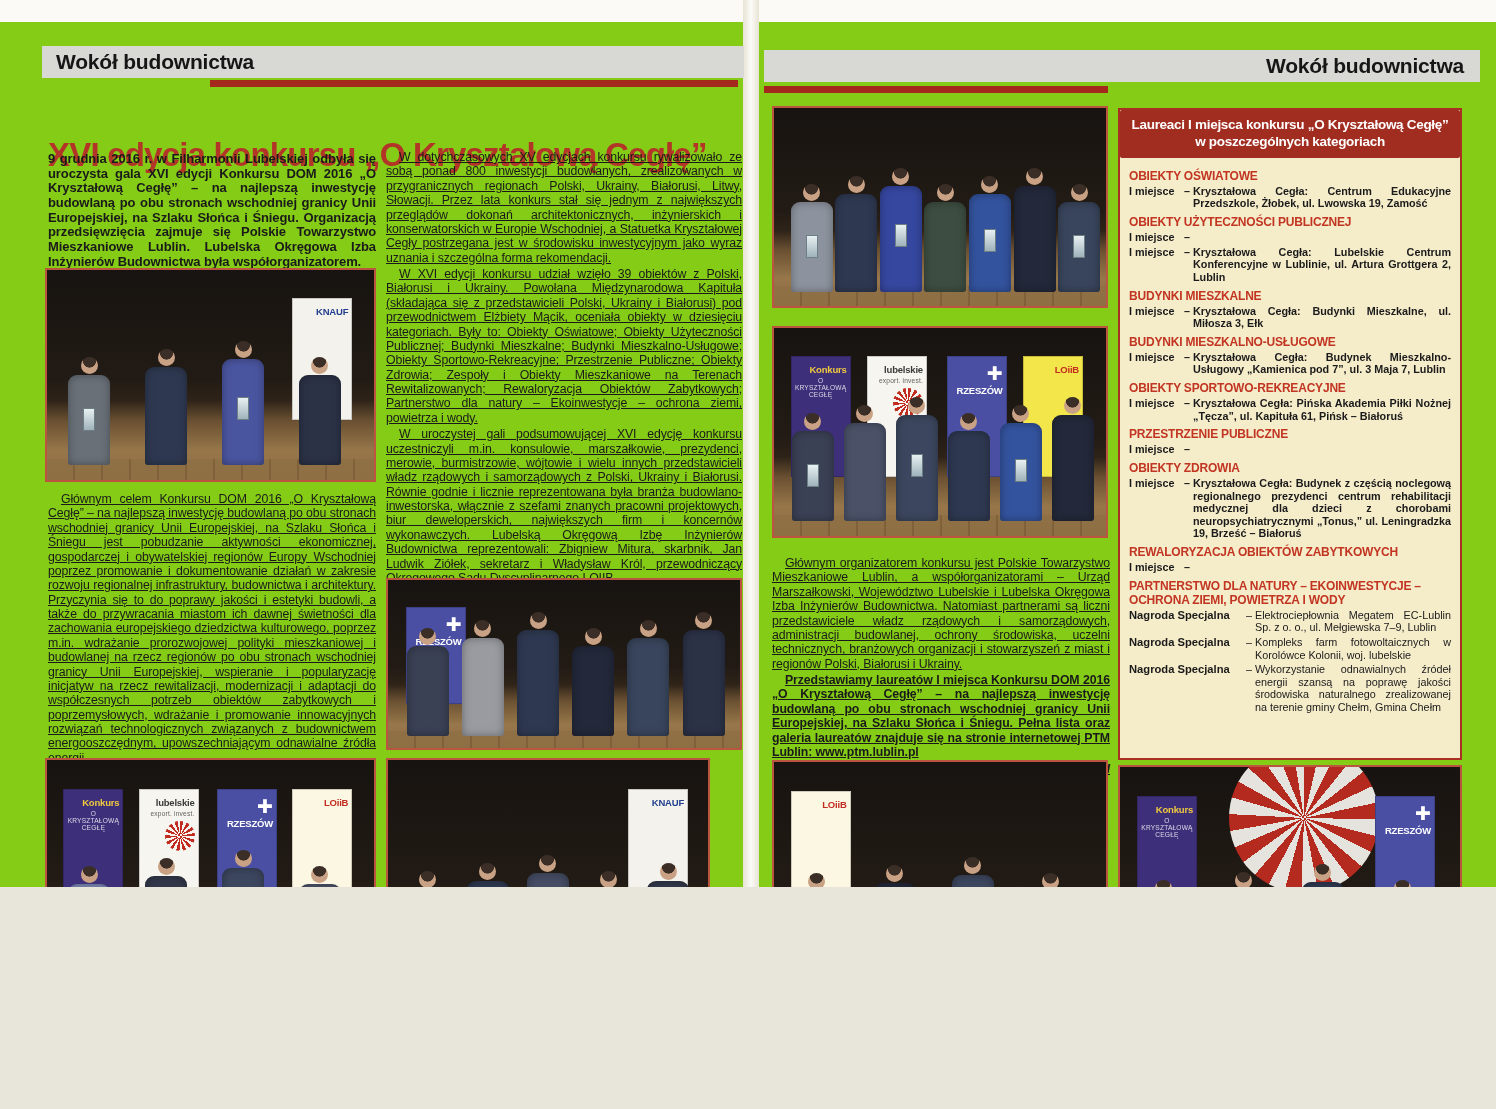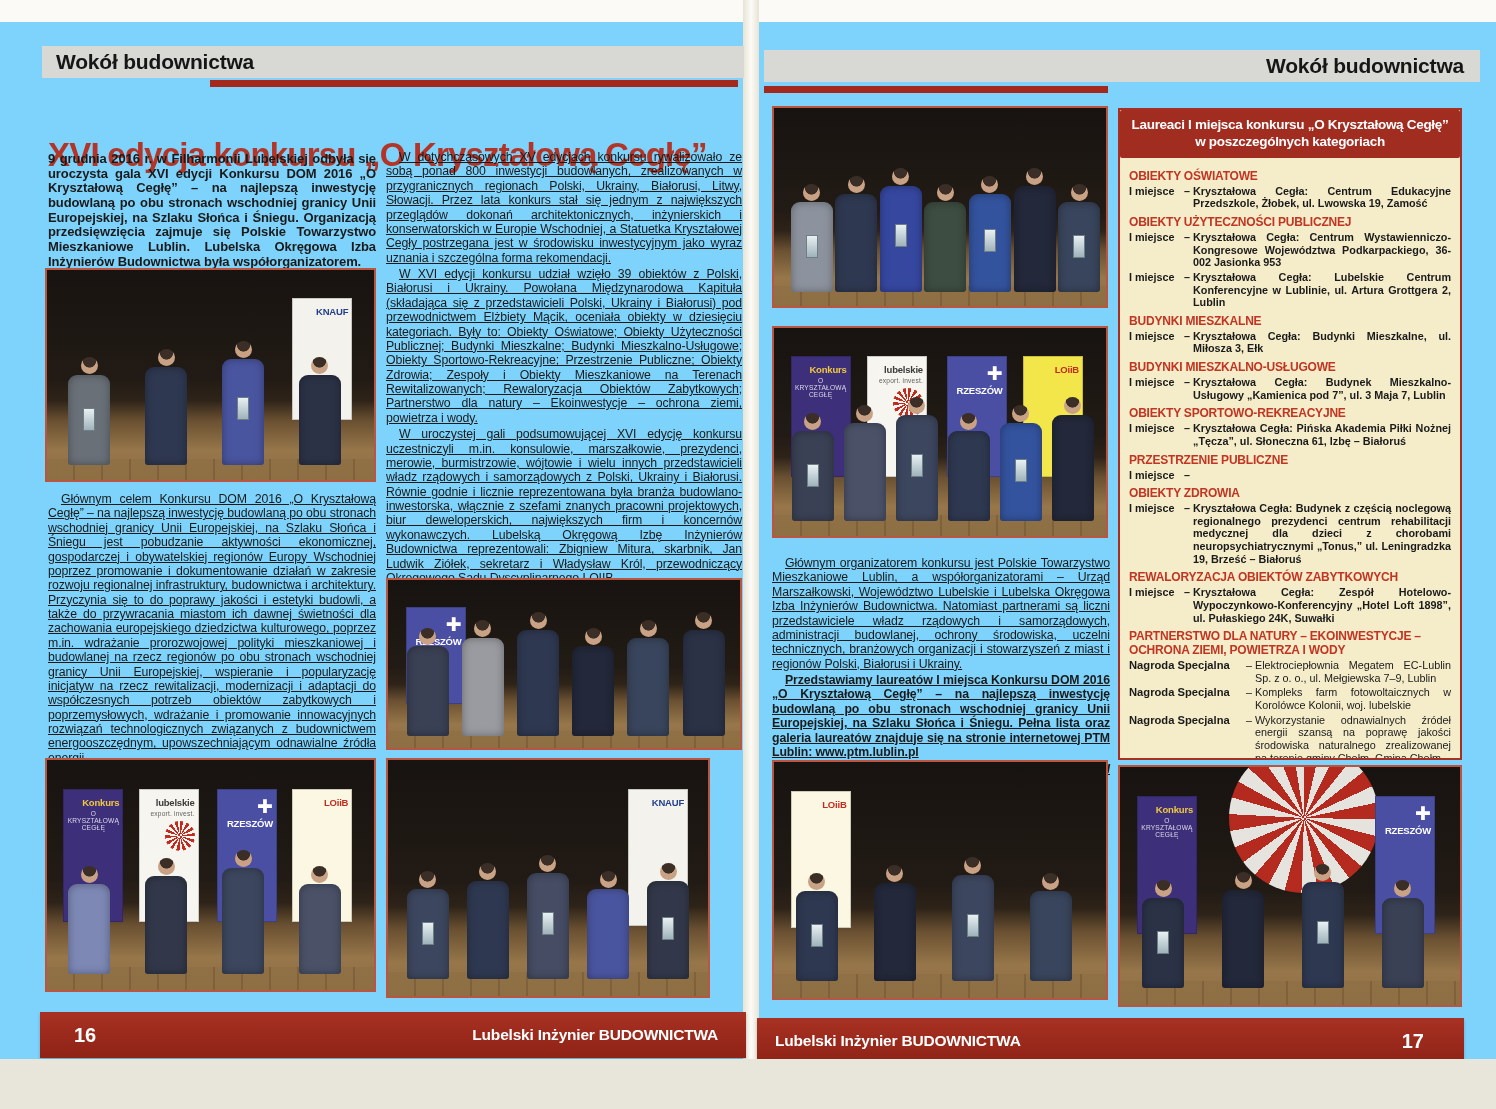--- a/index.html
+++ b/index.html
@@ -1,17 +1,17 @@
 <!DOCTYPE html>
 <html lang="pl"><head>
 <meta charset="utf-8">
 <style>
   html,body{margin:0;padding:0;}
   body{background:#e8e5da;font-family:"Liberation Sans",sans-serif;color:#1a1a1a;}
-  #spread{position:relative;width:1496px;height:1059px;background:#7dd3fc;overflow:hidden;margin:0 auto;}
+  #spread{position:relative;width:1496px;height:887px;background:#84cc16;overflow:hidden;margin:0 auto;}
   .strip-top{position:absolute;left:0;top:0;width:1496px;height:22px;background:#fbfaf6;}
   .strip-bottom{position:absolute;left:0;top:1072px;width:1496px;height:37px;background:#faf9f4;}
   .gutter{position:absolute;left:743px;top:0;width:16px;height:1109px;background:linear-gradient(90deg,#e7e3d4,#fcfbf7,#e7e3d4);}
 
   
   .graybar{position:absolute;height:32px;background:#d8d8d5;display:flex;align-items:center;font-weight:bold;font-size:21px;color:#161616;letter-spacing:-0.2px;}
   .redline{position:absolute;height:7px;background:#a5281c;}
 
   .headline{position:absolute;color:#b23527;font-weight:bold;font-size:33px;letter-spacing:-0.8px;white-space:nowrap;margin-top:40px;}
 
@@ -355,21 +355,20 @@
               <span class="lbl">I miejsce</span>
               <span class="dash">–</span>
               <span class="txt">Kryształowa Cegła: Centrum Edukacyjne Przedszkole, Żłobek, ul. Lwowska 19, Zamość</span>
             </div>
           </div>
           <div class="cat">
             <div class="cat-name">OBIEKTY UŻYTECZNOŚCI PUBLICZNEJ</div>
             <div class="entry e-miejsce">
               <span class="lbl">I miejsce</span>
               <span class="dash">–</span>
-              <span class="txt">Kryształowa Cegła: Centrum Wystawienniczo-Kongresowe Województwa Podkarpackiego, 36-002 Jasionka 953</span>
             </div>
             <div class="entry e-miejsce">
               <span class="lbl">I miejsce</span>
               <span class="dash">–</span>
               <span class="txt">Kryształowa Cegła: Lubelskie Centrum Konferencyjne w Lublinie, ul. Artura Grottgera 2, Lublin</span>
             </div>
           </div>
           <div class="cat">
             <div class="cat-name">BUDYNKI MIESZKALNE</div>
             <div class="entry e-miejsce">
@@ -384,21 +383,21 @@
               <span class="lbl">I miejsce</span>
               <span class="dash">–</span>
               <span class="txt">Kryształowa Cegła: Budynek Mieszkalno-Usługowy „Kamienica pod 7”, ul. 3 Maja 7, Lublin</span>
             </div>
           </div>
           <div class="cat">
             <div class="cat-name">OBIEKTY SPORTOWO-REKREACYJNE</div>
             <div class="entry e-miejsce">
               <span class="lbl">I miejsce</span>
               <span class="dash">–</span>
-              <span class="txt">Kryształowa Cegła: Pińska Akademia Piłki Nożnej „Tęcza”, ul. Słoneczna 61, Izbę – Białoruś</span>
+              <span class="txt">Kryształowa Cegła: Pińska Akademia Piłki Nożnej „Tęcza”, ul. Kapituła 61, Pińsk – Białoruś</span>
             </div>
           </div>
           <div class="cat">
             <div class="cat-name">PRZESTRZENIE PUBLICZNE</div>
             <div class="entry e-miejsce">
               <span class="lbl">I miejsce</span>
               <span class="dash">–</span>
             </div>
           </div>
           <div class="cat">
@@ -407,21 +406,20 @@
               <span class="lbl">I miejsce</span>
               <span class="dash">–</span>
               <span class="txt">Kryształowa Cegła: Budynek z częścią noclegową regionalnego prezydenci centrum rehabilitacji medycznej dla dzieci z chorobami neuropsychiatrycznymi „Tonus,” ul. Leningradzka 19, Brześć – Białoruś</span>
             </div>
           </div>
           <div class="cat">
             <div class="cat-name">REWALORYZACJA OBIEKTÓW ZABYTKOWYCH</div>
             <div class="entry e-miejsce">
               <span class="lbl">I miejsce</span>
               <span class="dash">–</span>
-              <span class="txt">Kryształowa Cegła: Zespół Hotelowo-Wypoczynkowo-Konferencyjny „Hotel Loft 1898”, ul. Pułaskiego 24K, Suwałki</span>
             </div>
           </div>
           <div class="cat">
             <div class="cat-name">PARTNERSTWO DLA NATURY – EKOINWESTYCJE – OCHRONA ZIEMI, POWIETRZA I WODY</div>
             <div class="entry e-nagroda">
               <span class="lbl">Nagroda Specjalna</span>
               <span class="dash">–</span>
               <span class="txt">Elektrociepłownia Megatem EC-Lublin Sp. z o. o., ul. Mełgiewska 7–9, Lublin</span>
             </div>
             <div class="entry e-nagroda">

